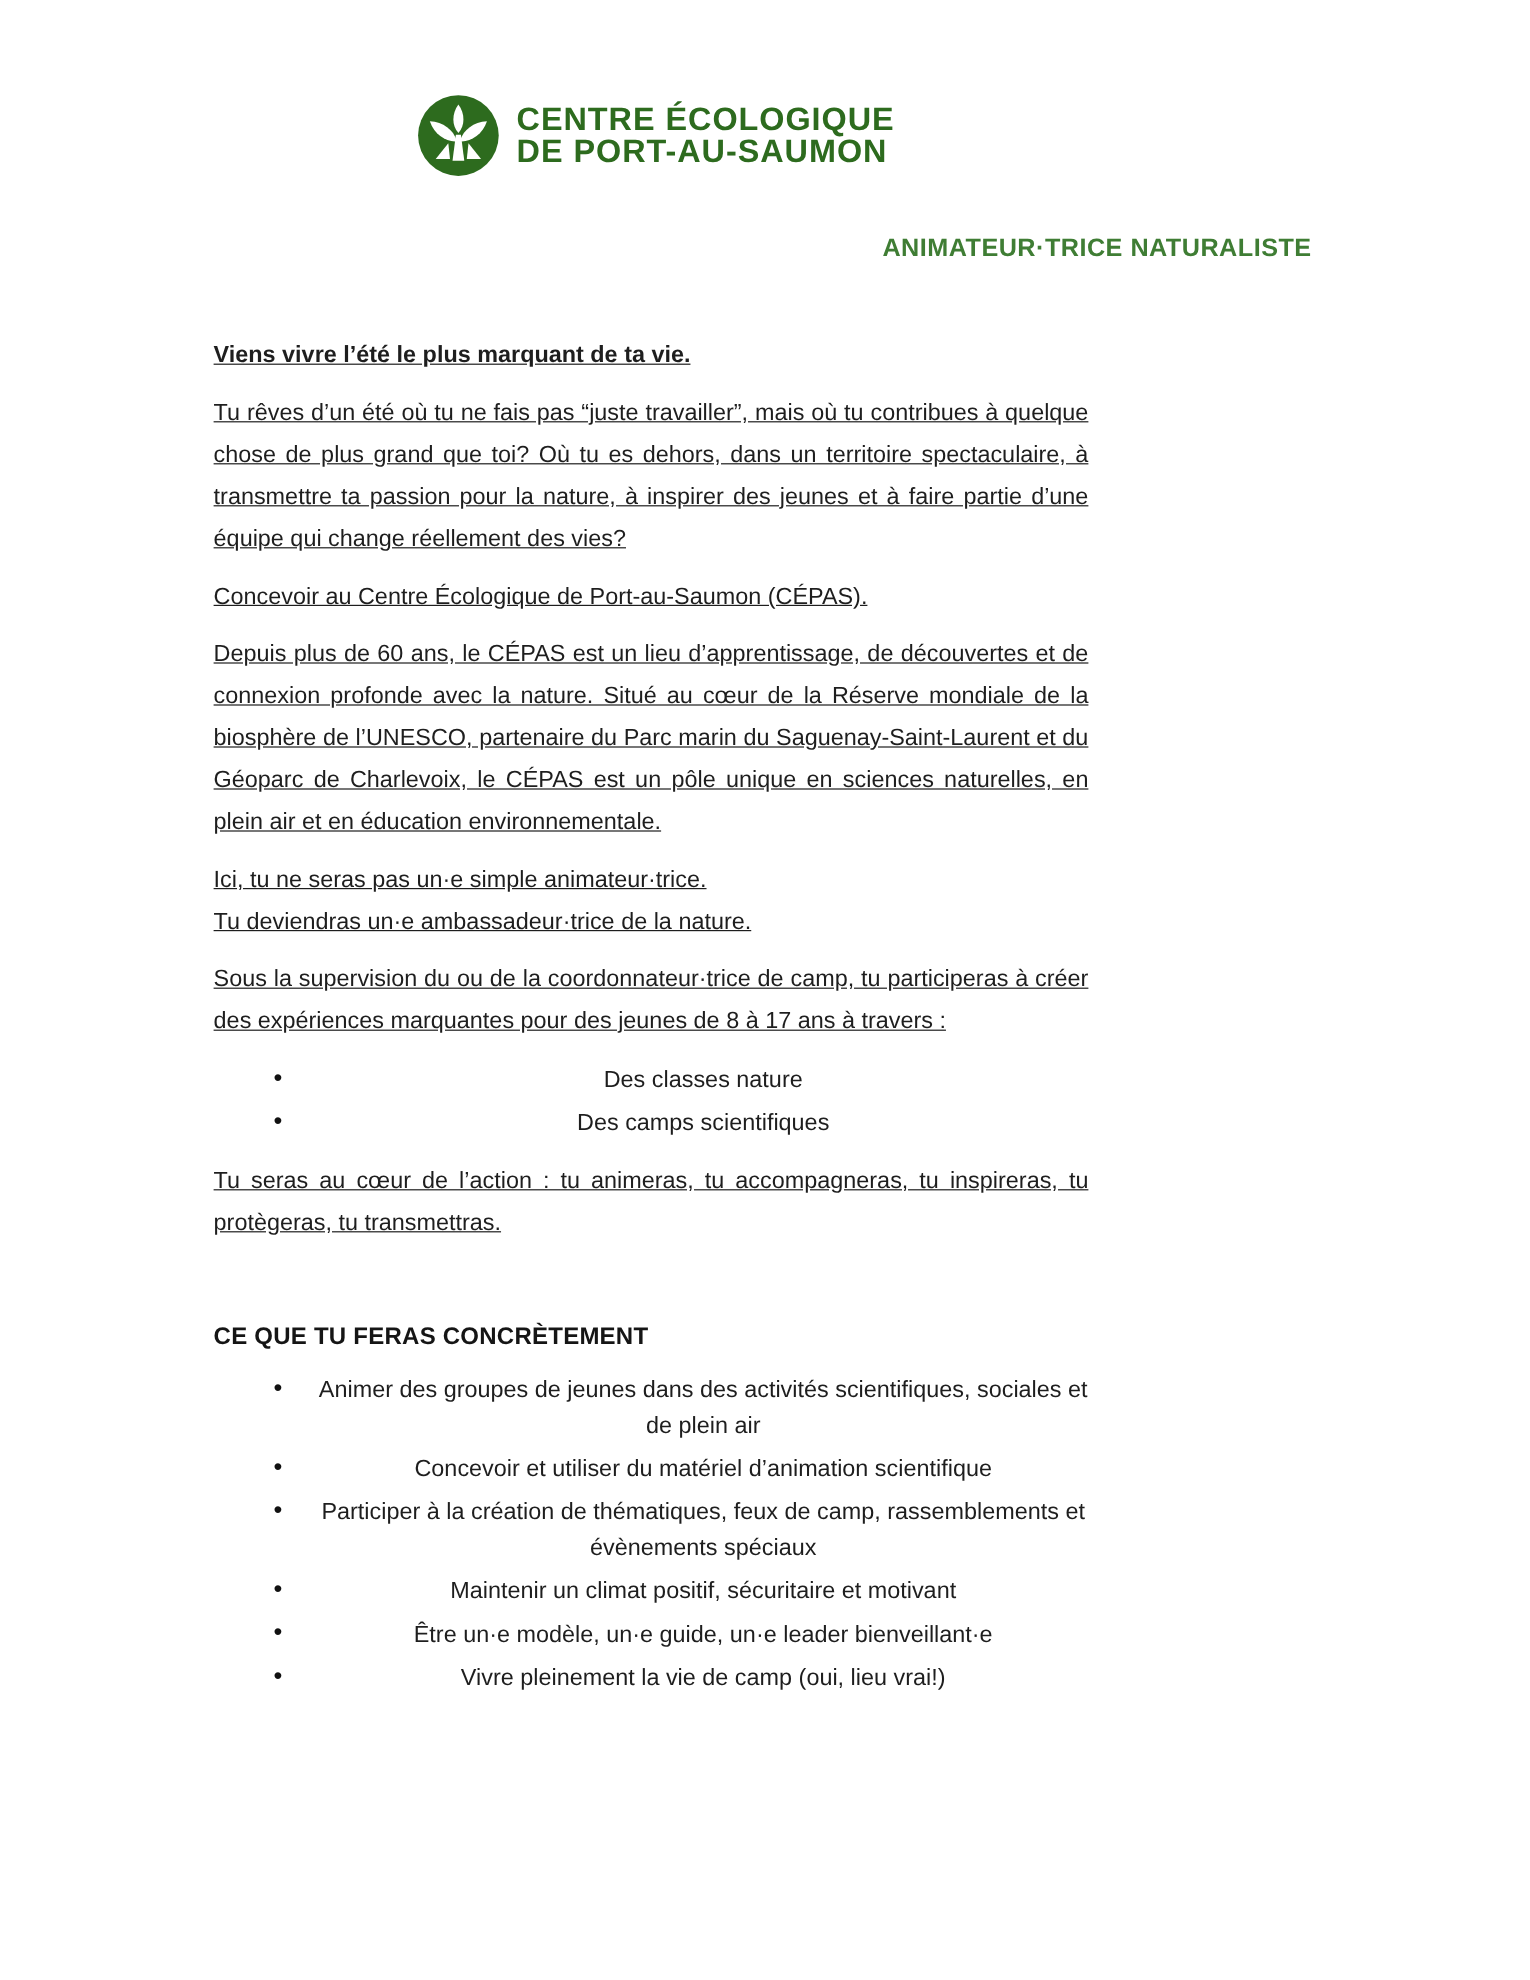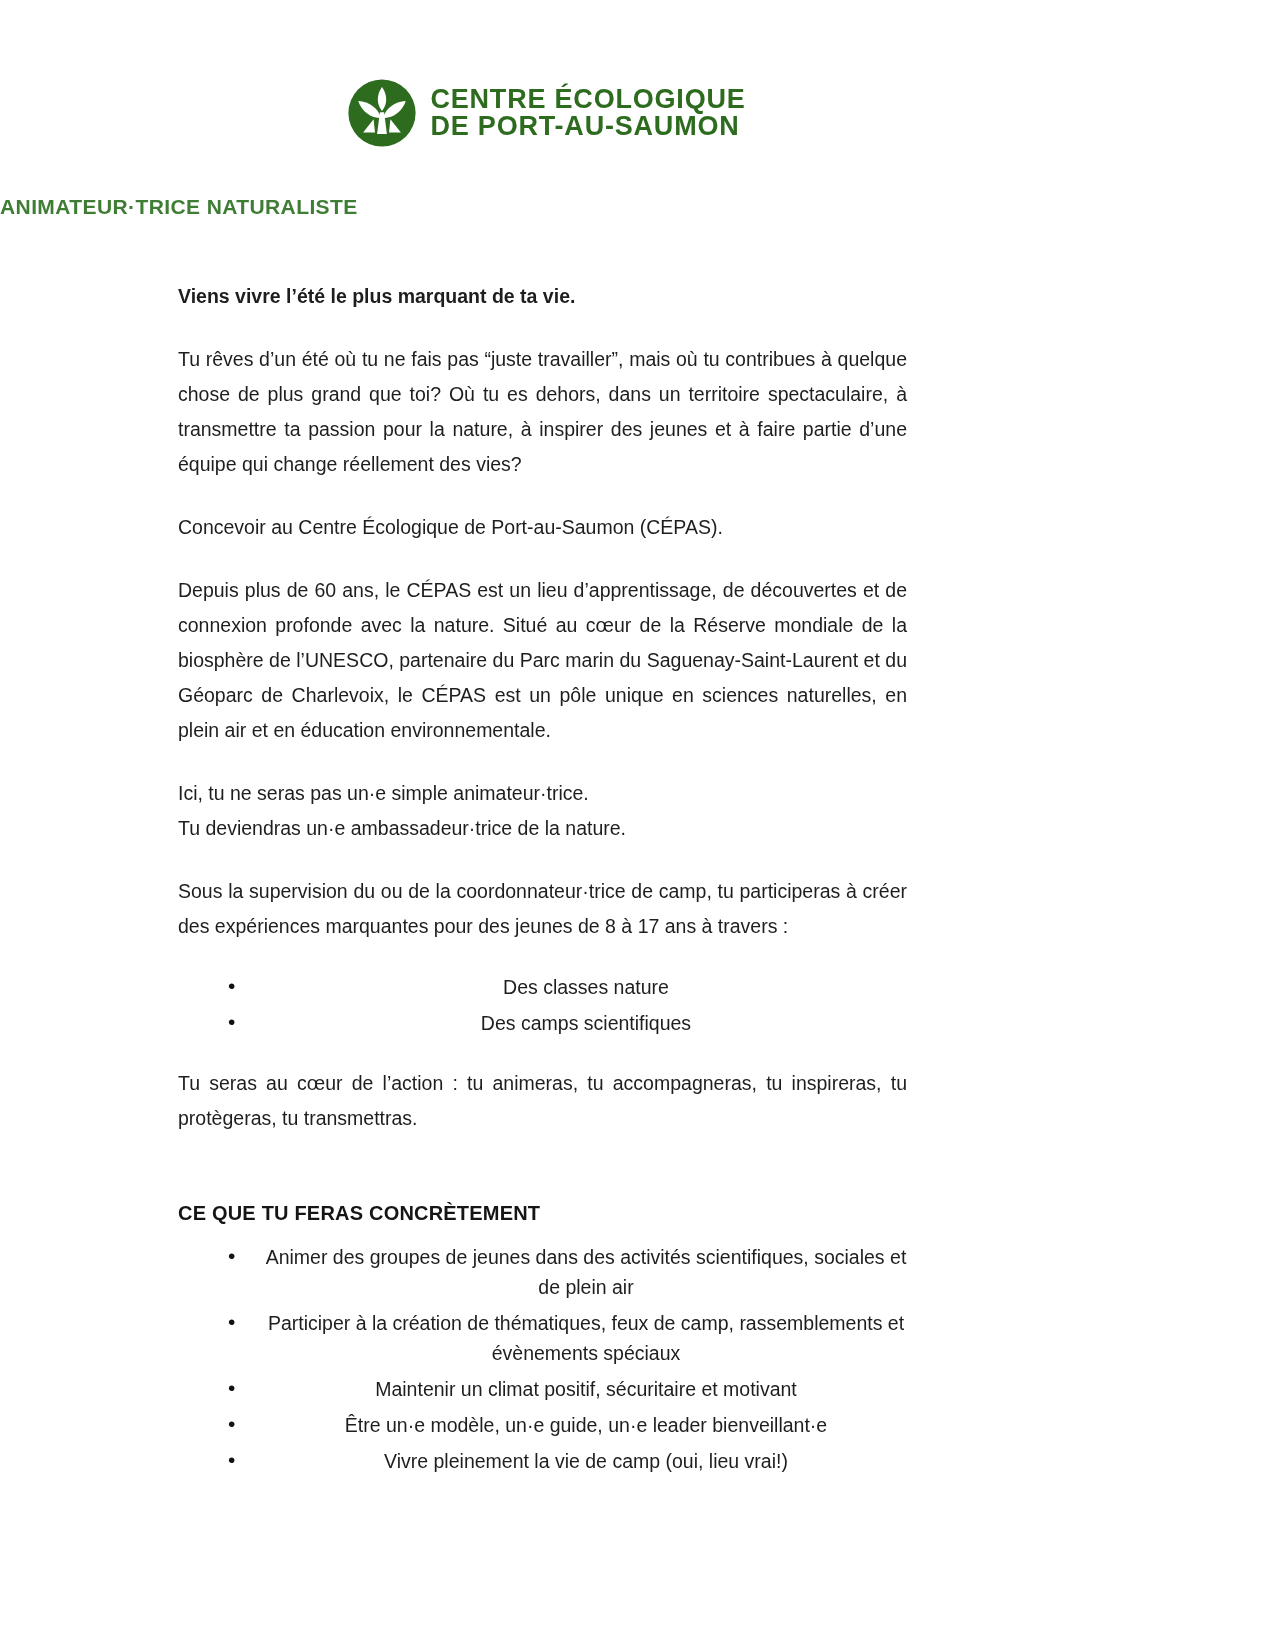--- a/index.html
+++ b/index.html
@@ -26,33 +26,34 @@
     color: #2d6b1e;
     font-weight: 800;
     font-size: 27px;
     line-height: 27px;
     letter-spacing: 0.8px;
     white-space: nowrap;
   }
   
   .job-title {
     margin-top: 47px;
-    text-align: left;
+    text-align: right;
     color: #3f7d34;
     font-weight: 700;
     font-size: 21px;
     letter-spacing: 0.4px;
+    padding-left: 32px;
   }
   
   .content {
     padding: 0 186px 0 178px;
     font-size: 19.5px;
     line-height: 35px;
   }
-  .content p { margin: 28px 0; }
+  .content p { margin: 13px 0; text-decoration: underline; }
   .hook { font-weight: 700; margin-top: 60px !important; }
   .just { text-align: justify; }
   h2 {
     font-size: 20px;
     font-weight: 700;
     color: #151515;
     margin: 64px 0 14px 0;
     line-height: 26px;
     letter-spacing: 0.2px;
   }
@@ -122,20 +123,21 @@
       <li>Des classes nature</li>
       <li>Des camps scientifiques</li>
     </ul>
 
     <p class="just">Tu seras au cœur de l’action : tu animeras, tu accompagneras, tu inspireras, tu protègeras, tu transmettras.</p>
 
     <h2>CE QUE TU FERAS CONCRÈTEMENT</h2>
 
     <ul>
       <li>Animer des groupes de jeunes dans des activités scientifiques, sociales et de plein air</li>
+      <li>Concevoir et utiliser du matériel d’animation scientifique</li>
       <li>Participer à la création de thématiques, feux de camp, rassemblements et évènements spéciaux</li>
       <li>Maintenir un climat positif, sécuritaire et motivant</li>
       <li>Être un·e modèle, un·e guide, un·e leader bienveillant·e</li>
       <li>Vivre pleinement la vie de camp (oui, lieu vrai!)</li>
     </ul>
 
   </main>
 </div>
 
 </body></html>

